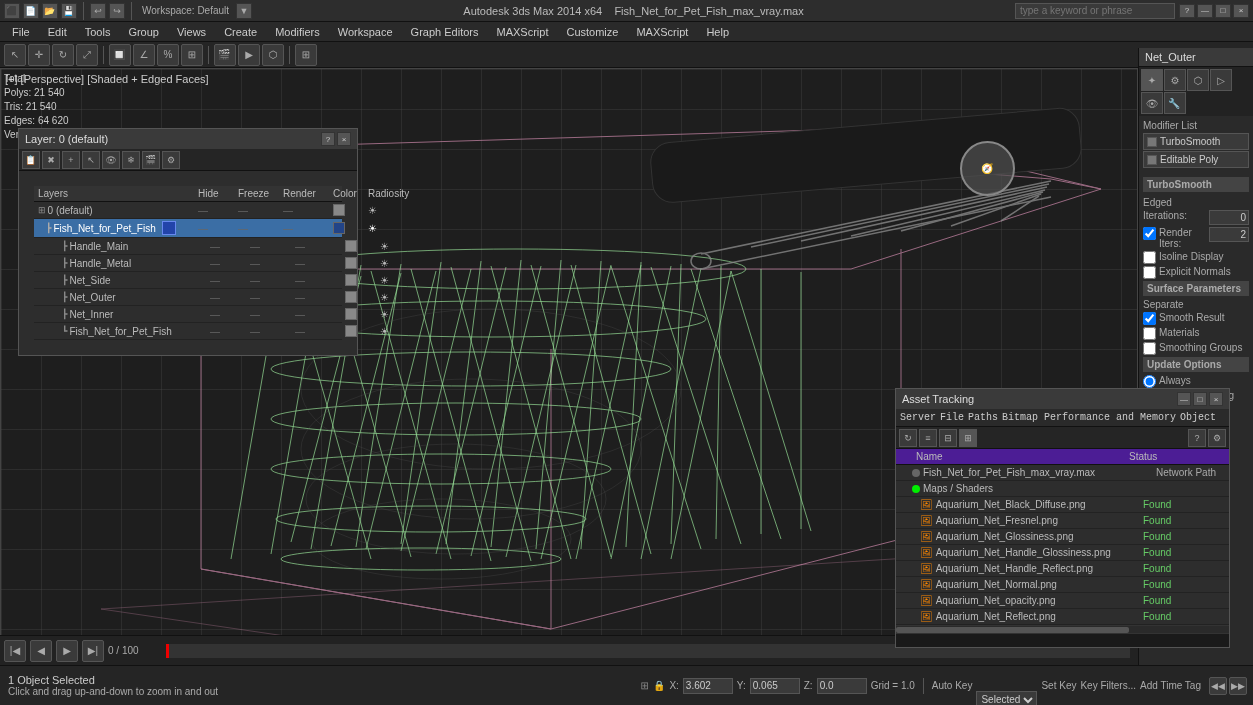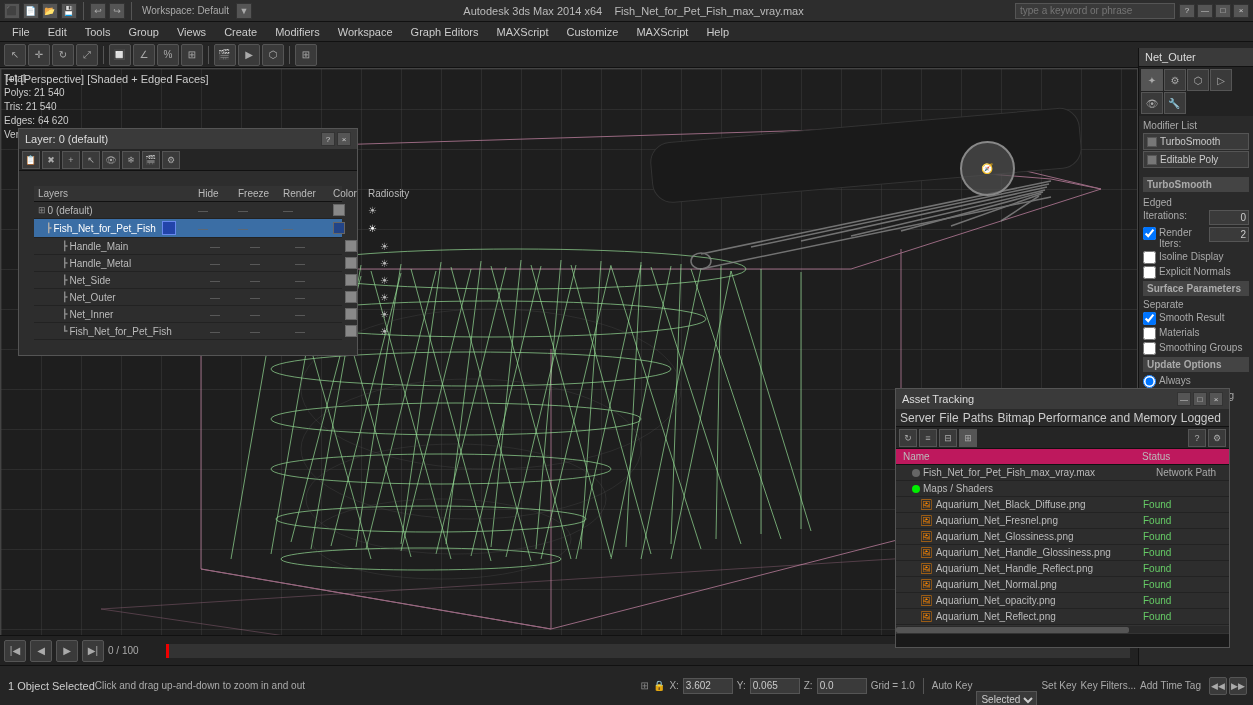--- a/index.html
+++ b/index.html
@@ -307,22 +307,22 @@
       position: absolute;
       top: 388px; left: 895px;
       width: 335px;
       background: #2d2d2d;
       border: 1px solid #555;
       z-index: 100;
     }
     .asset-table-header {
       display: grid;
       grid-template-columns: 1fr 80px;
-      background: #be185d;
-      padding: 2px 7px;
+      background: #4c1d95;
+      padding: 2px 20px;
       border-bottom: 1px solid #111;
       font-size: 10px;
       color: #bbb;
     }
     .asset-row {
       display: grid;
       grid-template-columns: 1fr 80px;
       padding: 2px 6px;
       font-size: 10px;
       color: #bbb;
@@ -347,21 +347,21 @@
     .asset-menu-bar {
       height: 18px;
       background: #2a2a2a;
       display: flex;
       align-items: center;
       padding: 0 4px;
       gap: 4px;
       border-bottom: 1px solid #111;
     }
     .asset-menu-item {
-      font-size: 12px; color: #ccc; cursor: pointer;
+      font-size: 10px; color: #ccc; cursor: pointer; font-family: Liberation Mono, monospace;
     }
 
     
     .status-bar {
       position: absolute;
       bottom: 0; left: 0; right: 0;
       height: 40px;
       background: #252525;
       border-top: 1px solid #111;
       display: flex;
@@ -832,21 +832,21 @@
       <div class="dialog-btn">—</div>
       <div class="dialog-btn">□</div>
       <div class="dialog-btn">×</div>
     </div>
   </div>
   <div class="asset-menu-bar">
     <span class="asset-menu-item">Server</span>
     <span class="asset-menu-item">File</span>
     <span class="asset-menu-item">Paths</span>
     <span class="asset-menu-item">Bitmap Performance and Memory</span>
-    <span class="asset-menu-item">Logged</span>
+    <span class="asset-menu-item">Object</span>
   </div>
   <div class="asset-toolbar">
     <div class="dt-btn">↻</div>
     <div class="dt-btn">≡</div>
     <div class="dt-btn">⊟</div>
     <div class="dt-btn active" style="background:#555;">⊞</div>
     <div style="flex:1;"></div>
     <div class="dt-btn">?</div>
     <div class="dt-btn">⚙</div>
   </div>
@@ -940,21 +940,21 @@
   <div class="tool-btn">◀</div>
   <div class="tool-btn">▶</div>
   <div class="tool-btn">▶|</div>
   <span style="font-size:10px;color:#aaa;width:50px;">0 / 100</span>
   <div class="timeline-track">
     <div class="timeline-marker"></div>
   </div>
 </div>
 
 <div class="status-bar">
-  <div style="padding:0 8px;font-size:11px;display:flex;justify-content:center;">
+  <div style="flex-direction:column;padding:0 8px;font-size:11px;display:flex;justify-content:center;">
     <span>1 Object Selected</span>
     <span style="font-size:10px;color:#aaa;">Click and drag up-and-down to zoom in and out</span>
   </div>
   <div style="display:flex;align-items:center;gap:4px;margin-left:auto;padding:0 6px;">
     <span style="color:#888;font-size:10px;">⊞</span>
     <span style="color:#888;font-size:10px;">🔒</span>
     <span class="status-label">X:</span>
     <input class="status-input" type="text" value="3.602" style="">
     <span class="status-label">Y:</span>
     <input class="status-input" type="text" value="0.065" style="">

